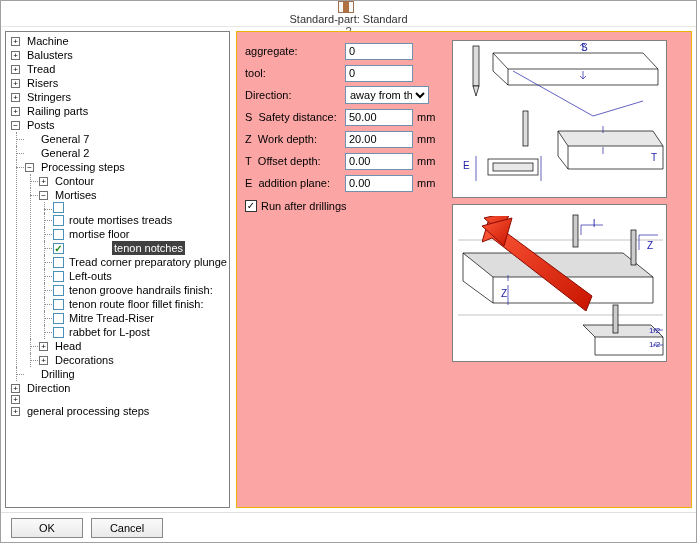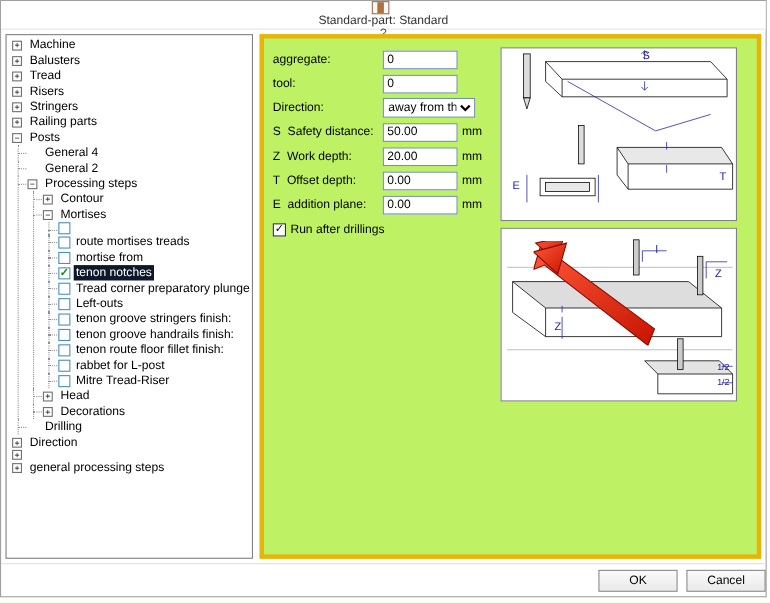--- a/index.html
+++ b/index.html
@@ -82,25 +82,25 @@
   .toggle.blank { border:none; background:transparent; }
   .chk {
     width:11px;height:11px;border:1px solid #4a90b8;
     background:#fff;flex-shrink:0;margin-right:1px;
     display:inline-flex;align-items:center;justify-content:center;
   }
   .chk.checked::after {
     content:"✓"; color:#1a8a1a; font-size:10px; font-weight:bold; line-height:9px;
   }
   .label { padding:0 2px; color:#000; }
-  .label.selected { background:#0f172a; color:#fff; }
+  .label.selected { background:#404040; color:#fff;margin-left:45px; }
   .right-panel {
-    flex:1; border:4px solid #eab308;
+    flex:1; border:1px solid #eab308;
     padding:8px; position:relative;
-    background:#bef264;
+    background:#fca5a5;
   }
   .form-area { width: 200px; }
   .form-row {
     display:flex; align-items:center;
     height: 22px;
   }
   .form-row .flabel { width: 100px; color:#000; }
   .form-row input[type="text"] {
     width: 68px; height: 17px;
     border:1px solid #7090b0;
@@ -127,23 +127,24 @@
   .diagram {
     border:1px solid #808080; background:#fff;
     width: 215px; height: 158px;
     margin-bottom: 6px;
     position:relative;
   }
 
   .footer {
     position:absolute; left:0; right:0; bottom:0;
     height: 30px;
-    display:flex; align-items:center; justify-content:flex-end;
+    display:flex; align-items:center; justify-content:flex-start;
     gap:8px;
     border-top:1px solid #e0e0e0;
+    padding-left:10px;
   }
   .btn {
     min-width:72px;height:20px;
     border:1px solid #888;background:linear-gradient(#fafafa,#eaeaea);
     font-family:inherit; font-size:11px;
     padding:0 10px;
   }
 
   
   .arrow {
@@ -212,21 +213,21 @@
             </li>
           <li>
             <div class="node">
                 <span class="toggle">−</span>
                 <span class="label">Posts</span>
               </div>
             <ul>
               <li>
                   <div class="node">
                     <span class="toggle blank"></span>
-                    <span class="label">General  4</span>
+                    <span class="label">General  7</span>
                   </div>
                 </li>
               <li>
                   <div class="node">
                     <span class="toggle blank"></span>
                     <span class="label">General  2</span>
                   </div>
                 </li>
               <li>
                 <div class="node">
@@ -253,21 +254,21 @@
                         </li>
                       <li>
                           <div class="node">
                             <span class="chk"></span>
                             <span class="label">route mortises treads</span>
                           </div>
                         </li>
                       <li>
                           <div class="node">
                             <span class="chk"></span>
-                            <span class="label">mortise from</span>
+                            <span class="label">mortise floor</span>
                           </div>
                         </li>
                       <li>
                           <div class="node">
                             <span class="chk checked"></span>
                             <span class="label selected">tenon notches</span>
                           </div>
                         </li>
                       <li>
                           <div class="node">
@@ -277,45 +278,39 @@
                         </li>
                       <li>
                           <div class="node">
                             <span class="chk"></span>
                             <span class="label">Left-outs</span>
                           </div>
                         </li>
                       <li>
                           <div class="node">
                             <span class="chk"></span>
-                            <span class="label">tenon groove stringers finish:</span>
-                          </div>
-                        </li>
-                      <li>
-                          <div class="node">
-                            <span class="chk"></span>
                             <span class="label">tenon groove handrails finish:</span>
                           </div>
                         </li>
                       <li>
                           <div class="node">
                             <span class="chk"></span>
                             <span class="label">tenon route floor fillet finish:</span>
                           </div>
                         </li>
                       <li>
                           <div class="node">
                             <span class="chk"></span>
+                            <span class="label">Mitre Tread-Riser</span>
+                          </div>
+                        </li>
+                      <li>
+                          <div class="node">
+                            <span class="chk"></span>
                             <span class="label">rabbet for L-post</span>
-                          </div>
-                        </li>
-                      <li>
-                          <div class="node">
-                            <span class="chk"></span>
-                            <span class="label">Mitre Tread-Riser</span>
                           </div>
                         </li>
                     </ul>
                   </li>
                   <li>
                       <div class="node">
                         <span class="toggle">+</span>
                         <span class="label">Head</span>
                       </div>
                     </li>

